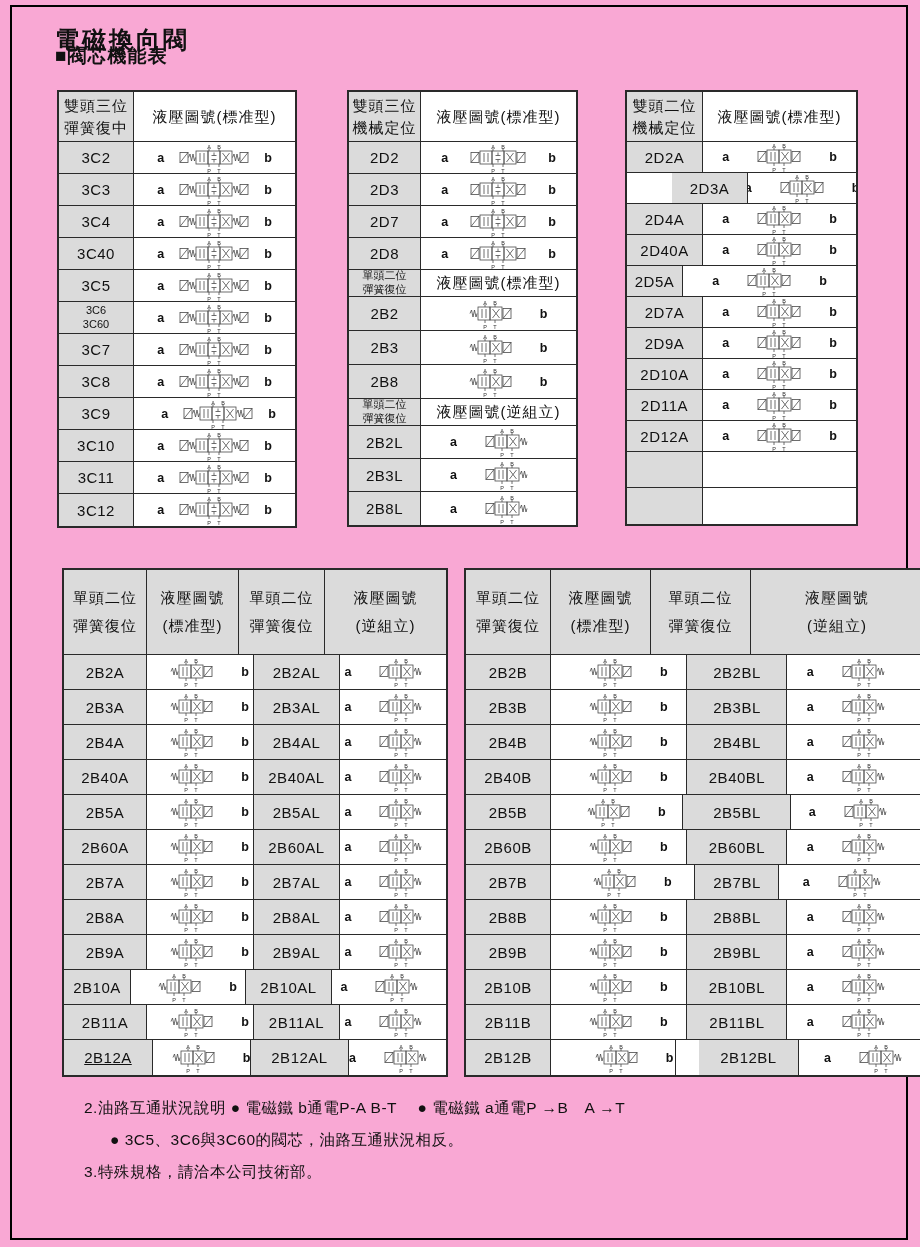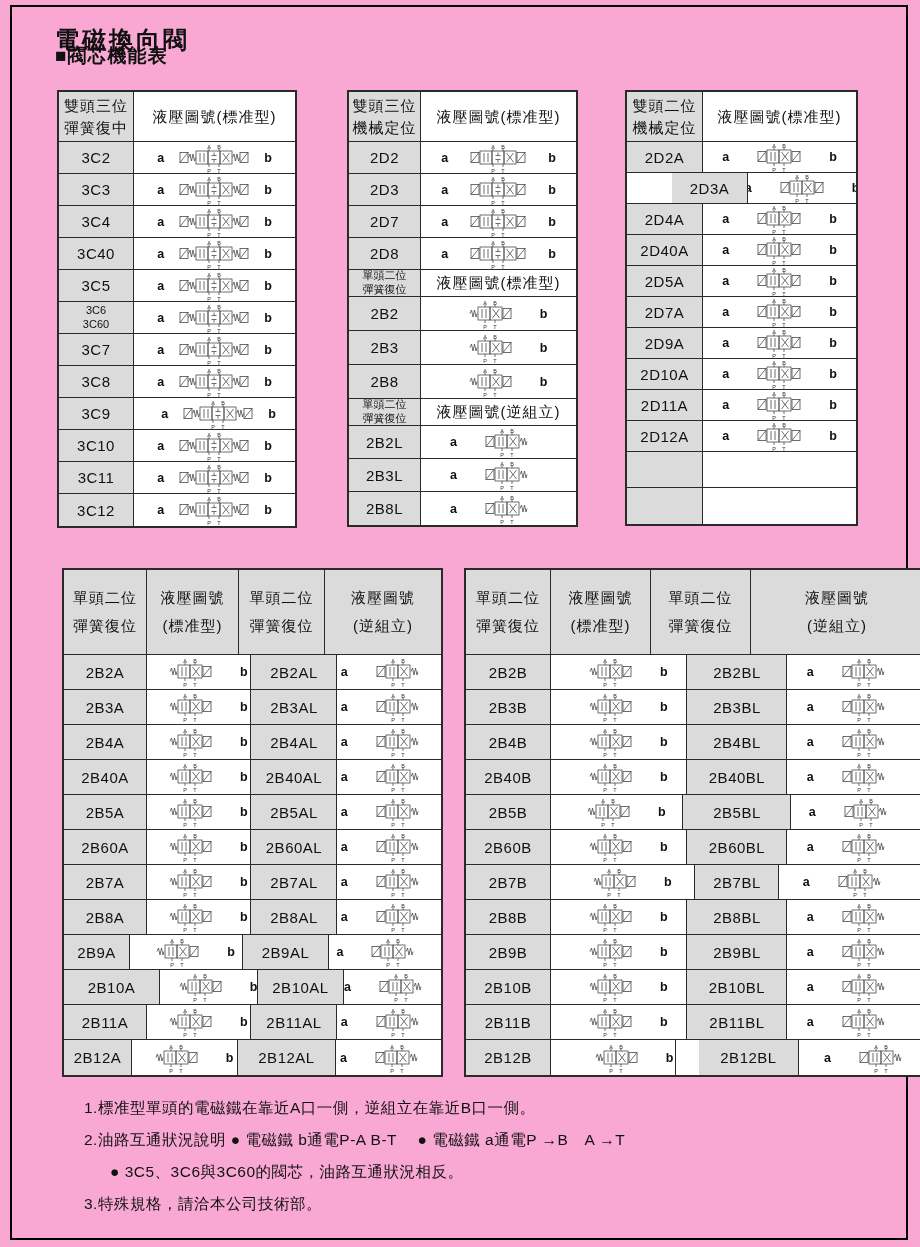--- a/index.html
+++ b/index.html
@@ -759,21 +759,21 @@
               <line x1="22" y1="19.5" x2="30" y2="9.5"></line>
               <rect x="56" y="9.5" width="8" height="10"></rect>
               <line x1="56" y1="19.5" x2="64" y2="9.5"></line>
               <text x="38" y="5.5" text-anchor="middle">A</text>
               <text x="48" y="5.5" text-anchor="middle">B</text>
               <text x="38" y="29.5" text-anchor="middle">P</text>
               <text x="48" y="29.5" text-anchor="middle">T</text>
             </svg><span class="ab">b</span></div>
         </div>
         <div class="blk" style="height: 31px;">
-          <div class="cell gray bd-r code" style="width: 76px;">2D5A</div>
+          <div class="cell gray bd-r code" style="width: 56px;">2D5A</div>
           <div class="cell symc"><span class="ab">a</span><svg class="vsym" width="86" height="30" viewBox="0 0 86 30">
               <rect x="31" y="8" width="12" height="13"></rect>
               <rect x="43" y="8" width="12" height="13"></rect>
               <line x1="35" y1="10" x2="35" y2="19"></line>
               <line x1="39" y1="10" x2="39" y2="19"></line>
               <line x1="45.5" y1="10" x2="52.5" y2="19"></line>
               <line x1="52.5" y1="10" x2="45.5" y2="19"></line>
               <line x1="38" y1="8" x2="38" y2="5"></line>
               <line x1="48" y1="8" x2="48" y2="5"></line>
               <line x1="38" y1="21" x2="38" y2="24"></line>
@@ -1253,21 +1253,21 @@
               <rect x="22" y="9.5" width="8" height="10"></rect>
               <line x1="22" y1="19.5" x2="30" y2="9.5"></line>
               <polyline points="56,14.5 57.5,11 59,18 60.5,11 62,18 63,14.5"></polyline>
               <text x="38" y="5.5" text-anchor="middle">A</text>
               <text x="48" y="5.5" text-anchor="middle">B</text>
               <text x="38" y="29.5" text-anchor="middle">P</text>
               <text x="48" y="29.5" text-anchor="middle">T</text>
             </svg></div>
         </div>
         <div class="blk" style="height: 35px;">
-          <div class="cell gray bd-r code" style="width: 66px;">2B9A</div>
+          <div class="cell gray bd-r code" style="width: 83px;">2B9A</div>
           <div class="cell symc bd-r" style="width: 92px;"><svg class="vsym" width="86" height="30" viewBox="0 0 86 30">
               <rect x="31" y="8" width="12" height="13"></rect>
               <rect x="43" y="8" width="12" height="13"></rect>
               <line x1="35" y1="10" x2="35" y2="19"></line>
               <line x1="39" y1="10" x2="39" y2="19"></line>
               <line x1="45.5" y1="10" x2="52.5" y2="19"></line>
               <line x1="52.5" y1="10" x2="45.5" y2="19"></line>
               <line x1="38" y1="8" x2="38" y2="5"></line>
               <line x1="48" y1="8" x2="48" y2="5"></line>
               <line x1="38" y1="21" x2="38" y2="24"></line>
@@ -1295,21 +1295,21 @@
               <rect x="22" y="9.5" width="8" height="10"></rect>
               <line x1="22" y1="19.5" x2="30" y2="9.5"></line>
               <polyline points="56,14.5 57.5,11 59,18 60.5,11 62,18 63,14.5"></polyline>
               <text x="38" y="5.5" text-anchor="middle">A</text>
               <text x="48" y="5.5" text-anchor="middle">B</text>
               <text x="38" y="29.5" text-anchor="middle">P</text>
               <text x="48" y="29.5" text-anchor="middle">T</text>
             </svg></div>
         </div>
         <div class="blk" style="height: 35px;">
-          <div class="cell gray bd-r code" style="width: 96px;">2B10A</div>
+          <div class="cell gray bd-r code" style="width: 67px;">2B10A</div>
           <div class="cell symc bd-r" style="width: 92px;"><svg class="vsym" width="86" height="30" viewBox="0 0 86 30">
               <rect x="31" y="8" width="12" height="13"></rect>
               <rect x="43" y="8" width="12" height="13"></rect>
               <line x1="35" y1="10" x2="35" y2="19"></line>
               <line x1="39" y1="10" x2="39" y2="19"></line>
               <line x1="45.5" y1="10" x2="52.5" y2="19"></line>
               <line x1="52.5" y1="10" x2="45.5" y2="19"></line>
               <line x1="38" y1="8" x2="38" y2="5"></line>
               <line x1="48" y1="8" x2="48" y2="5"></line>
               <line x1="38" y1="21" x2="38" y2="24"></line>
@@ -1379,21 +1379,21 @@
               <rect x="22" y="9.5" width="8" height="10"></rect>
               <line x1="22" y1="19.5" x2="30" y2="9.5"></line>
               <polyline points="56,14.5 57.5,11 59,18 60.5,11 62,18 63,14.5"></polyline>
               <text x="38" y="5.5" text-anchor="middle">A</text>
               <text x="48" y="5.5" text-anchor="middle">B</text>
               <text x="38" y="29.5" text-anchor="middle">P</text>
               <text x="48" y="29.5" text-anchor="middle">T</text>
             </svg></div>
         </div>
         <div class="blk" style="height: 35px;">
-          <div class="cell gray bd-r code" style="width: 68px;">2B12A</div>
+          <div class="cell gray bd-r code" style="width: 89px; text-decoration: underline;">2B12A</div>
           <div class="cell symc bd-r" style="width: 92px;"><svg class="vsym" width="86" height="30" viewBox="0 0 86 30">
               <rect x="31" y="8" width="12" height="13"></rect>
               <rect x="43" y="8" width="12" height="13"></rect>
               <line x1="35" y1="10" x2="35" y2="19"></line>
               <line x1="39" y1="10" x2="39" y2="19"></line>
               <line x1="45.5" y1="10" x2="52.5" y2="19"></line>
               <line x1="52.5" y1="10" x2="45.5" y2="19"></line>
               <line x1="38" y1="8" x2="38" y2="5"></line>
               <line x1="48" y1="8" x2="48" y2="5"></line>
               <line x1="38" y1="21" x2="38" y2="24"></line>
@@ -1941,19 +1941,18 @@
               <text x="48" y="5.5" text-anchor="middle">B</text>
               <text x="38" y="29.5" text-anchor="middle">P</text>
               <text x="48" y="29.5" text-anchor="middle">T</text>
             </svg></div>
         </div>
       </div>
     </div>
 
   <div class="notes">
     <div>
-      <div class="note-line">1.標准型單頭的電磁鐵在靠近A口一側，逆組立在靠近B口一側。</div>
       <div class="note-line">2.油路互通狀況說明  ●  電磁鐵 b通電P-A B-T　 ● 電磁鐵 a通電P →B　A →T</div>
       <div class="note-line ind">●  3C5、3C6與3C60的閥芯，油路互通狀況相反。</div>
       <div class="note-line">3.特殊規格，請洽本公司技術部。</div>
     </div>
   </div>
 </div>
 
 </body></html>

